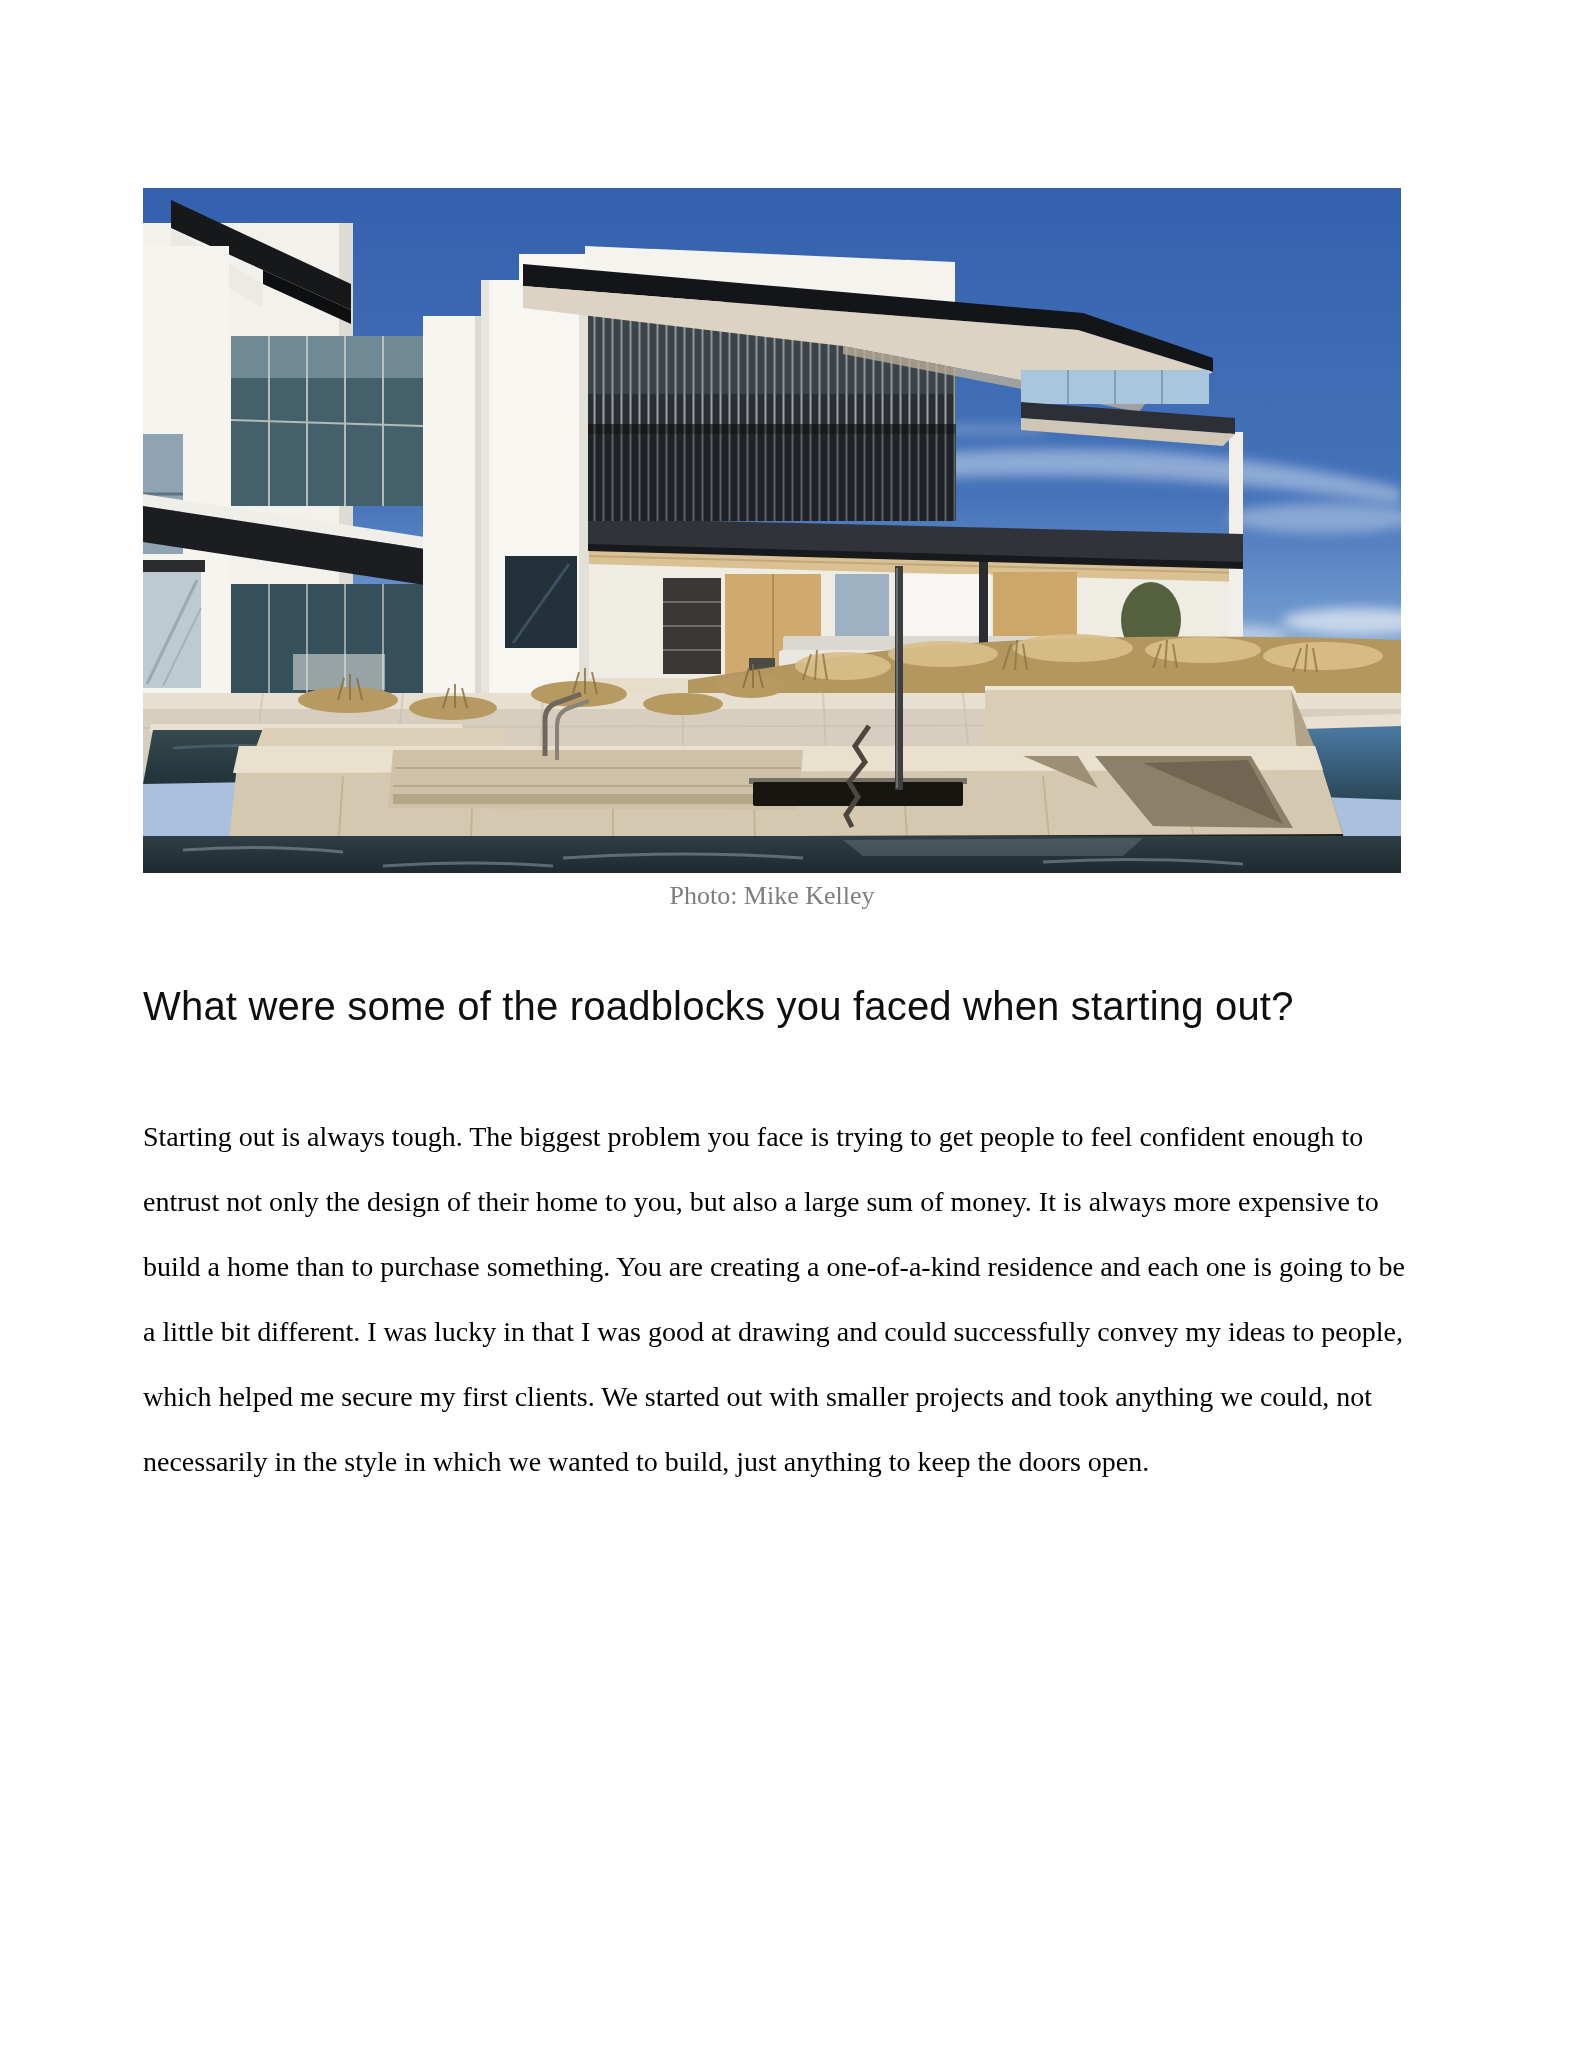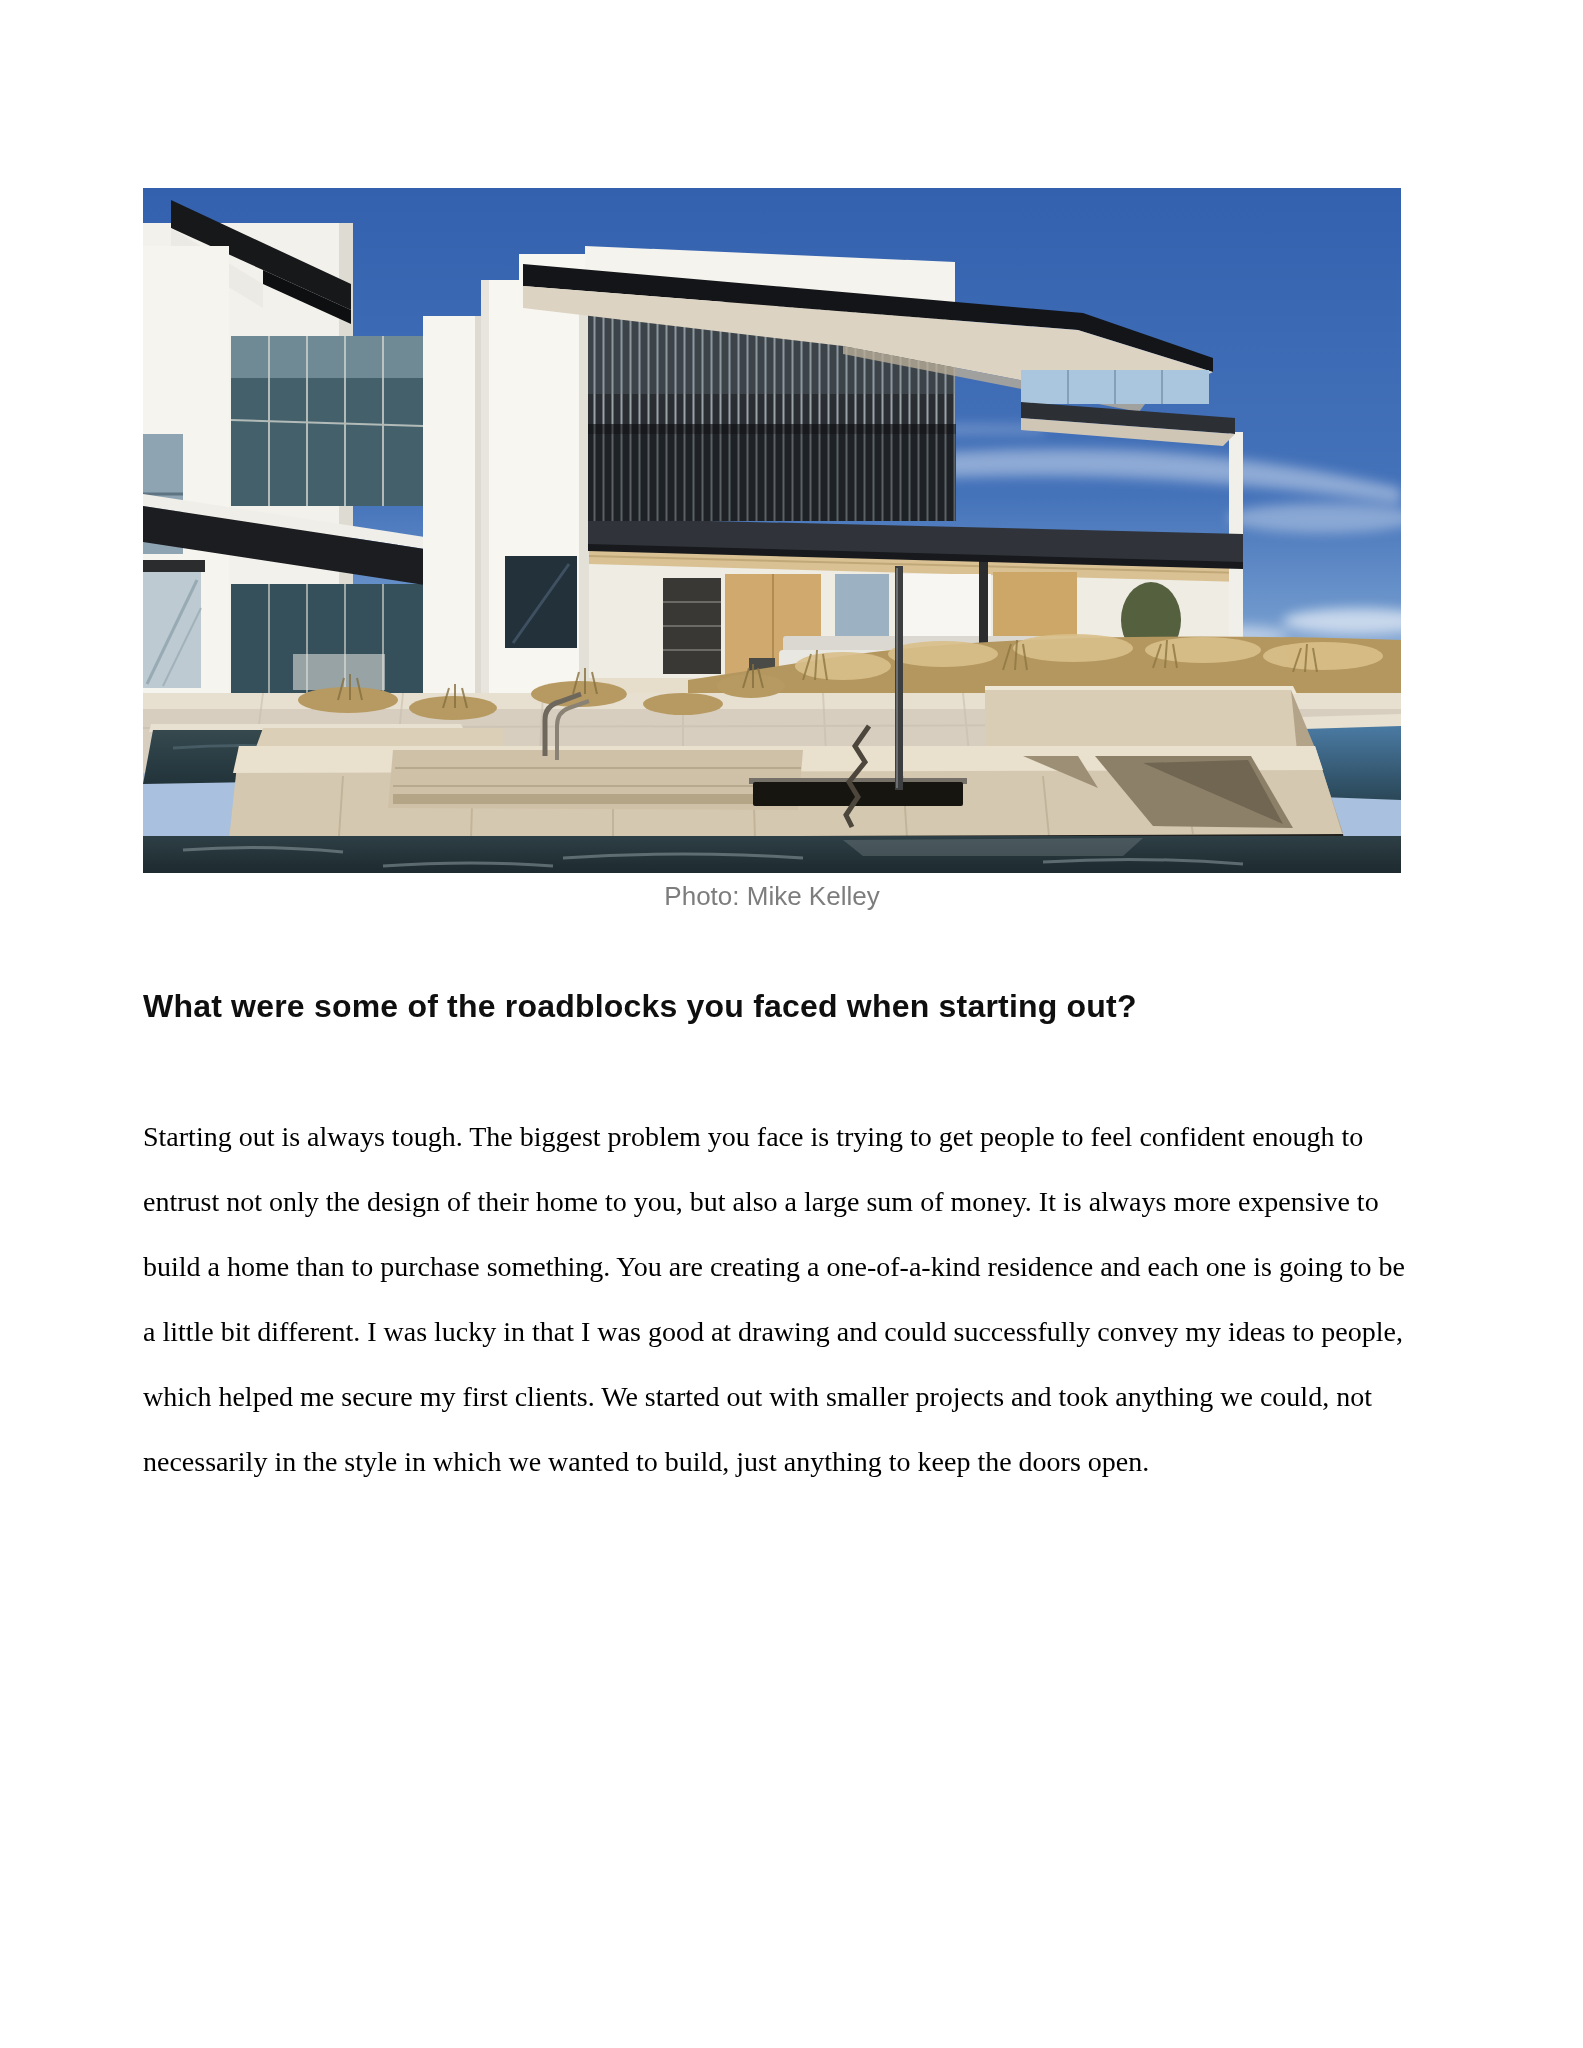--- a/index.html
+++ b/index.html
@@ -1,23 +1,23 @@
 <!DOCTYPE html>
 <html><head>
 <meta charset="utf-8">
 <style>
   html,body{margin:0;padding:0;background:#ffffff;}
   .page{position:relative;width:1583px;height:2048px;background:#ffffff;overflow:hidden;
         font-family:"Liberation Sans",sans-serif;}
   .photo-figure{position:absolute;left:143px;top:188px;width:1258px;margin:0;}
   .photo{width:1258px;height:685px;overflow:hidden;background:#3b67b3;}
   .photo svg{display:block;width:1258px;height:685px;}
-  .photo-caption{margin-top:8px;text-align:center;font-size:26px;line-height:30px;color:#7d7d7d;}
+  .photo-caption{margin-top:8px;text-align:center;font-size:26px;line-height:30px;color:#7d7d7d;font-family:Liberation Serif, serif;}
   .question-heading{position:absolute;left:143px;top:984px;width:1280px;margin:0;
-        font-size:32px;line-height:44px;font-weight:700;color:#0f0f0f;letter-spacing:0.2px;}
+        font-size:40px;line-height:44px;font-weight:400;color:#0f0f0f;letter-spacing:0.2px;}
   .answer-paragraph{position:absolute;left:143px;top:1104px;width:1266px;margin:0;
         font-family:"Liberation Serif",serif;font-size:28px;line-height:65px;color:#000000;}
 </style>
 </head>
 <body>
 
 <div class="page">
 
   <figure class="photo-figure">
     <div class="photo">

